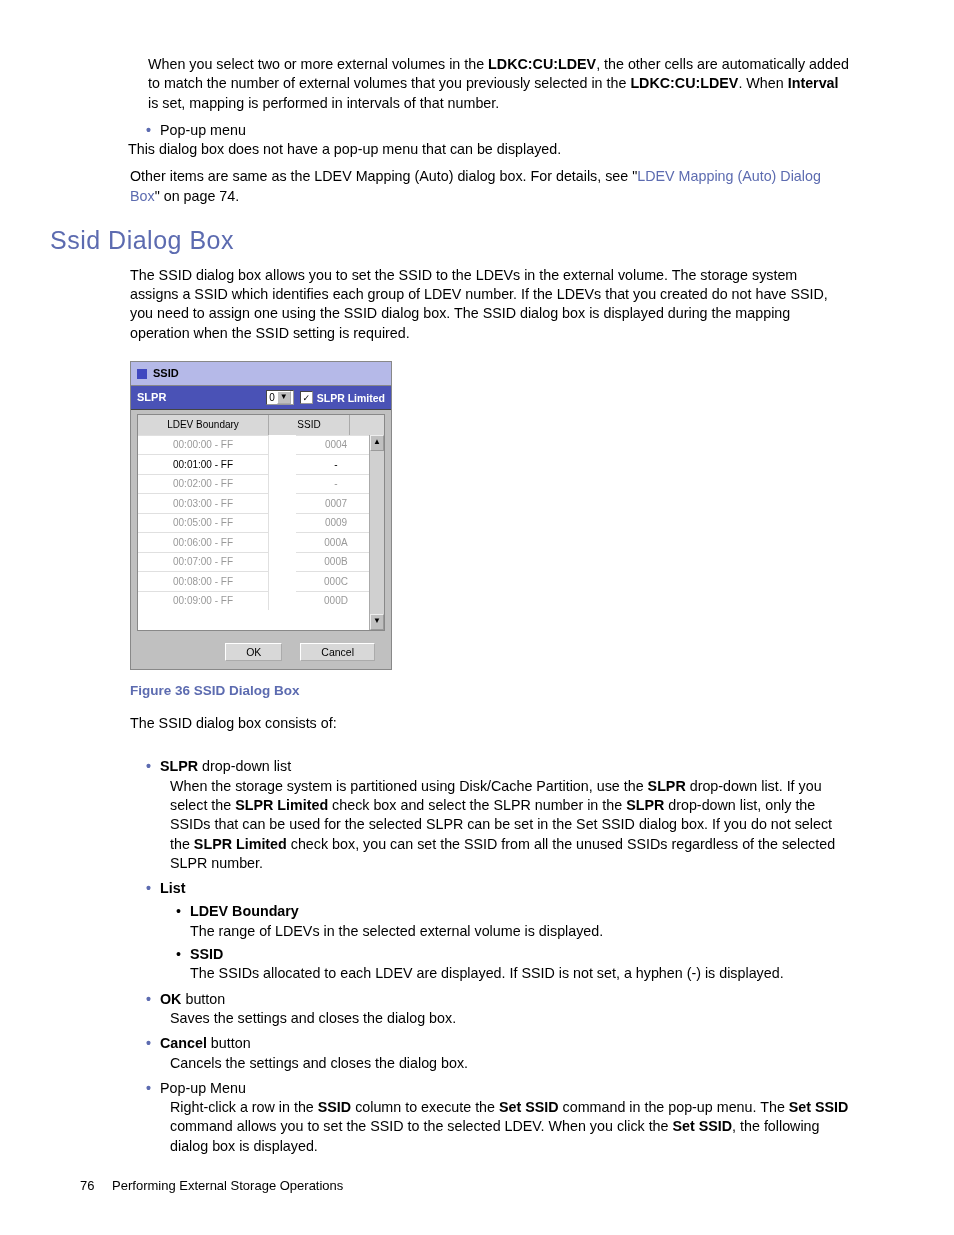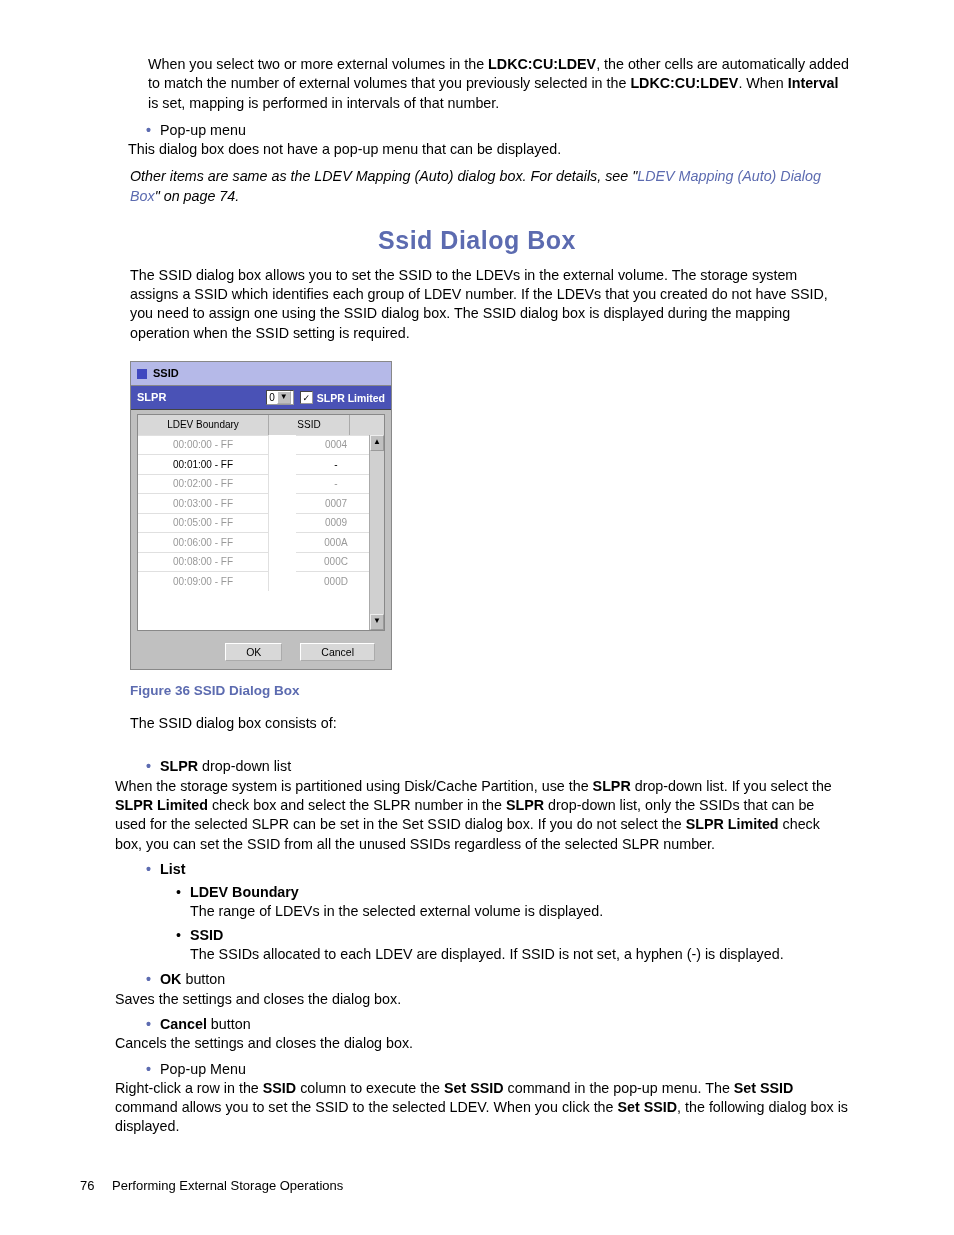--- a/index.html
+++ b/index.html
@@ -14,38 +14,37 @@
     box-sizing: border-box;
     position: relative;
   }
   .indent1 { margin-left: 98px; }
   .bullet-row { margin-left: 96px; }
   .bullet-row .dot { color: #5c6bb0; display: inline-block; width: 14px; font-weight: bold; }
   .bullet-sub { margin-left: 126px; }
   .bullet-sub .dot { color: #000; display: inline-block; width: 14px; }
   h2.section-title {
     font-family: Arial, Helvetica, sans-serif;
-    font-weight: 700;
+    font-weight: 400;
     font-size: 25px;
     color: #5c6bb0;
     margin: 18px 0 8px 0;
     letter-spacing: 0.5px;
-    text-align: center;
-  }
-  .other-items { margin: 6px 76px 6px 80px; font-style: italic; }
+  }
+  .other-items { margin: 6px 76px 6px 80px; }
   .link { color: #5c6bb0; }
   .fig-caption {
     color: #5c6bb0;
     font-weight: bold;
     font-size: 13.5px;
     margin: 10px 0 14px 80px;
   }
   .ssid-intro { margin: 0 55px 10px 80px; }
   .consists { margin: 0 0 24px 80px; }
-  .item-desc { margin-left: 65px; margin-right: 55px; }
+  .item-desc { margin-left: 120px; margin-right: 55px; }
   .sub-desc { margin-left: 140px; margin-right: 55px; }
   b { font-weight: bold; }
 
   
   .dialog {
     margin: 18px 0 12px 80px;
     width: 260px;
     border: 1px solid #888;
     background: #c0c0c0;
     font-size: 11px;
@@ -163,20 +162,24 @@
           </div>
           <div class="tbl-row">
             <div class="col1">00:05:00 - FF</div>
             <div class="col2">0009</div>
           </div>
           <div class="tbl-row">
             <div class="col1">00:06:00 - FF</div>
             <div class="col2">000A</div>
           </div>
           <div class="tbl-row">
+            <div class="col1">00:07:00 - FF</div>
+            <div class="col2">000B</div>
+          </div>
+          <div class="tbl-row">
             <div class="col1">00:08:00 - FF</div>
             <div class="col2">000C</div>
           </div>
           <div class="tbl-row">
             <div class="col1">00:09:00 - FF</div>
             <div class="col2">000D</div>
           </div>
           <div class="scroll">
           <div class="btn">▲</div>
           <div class="btn bot">▼</div>

